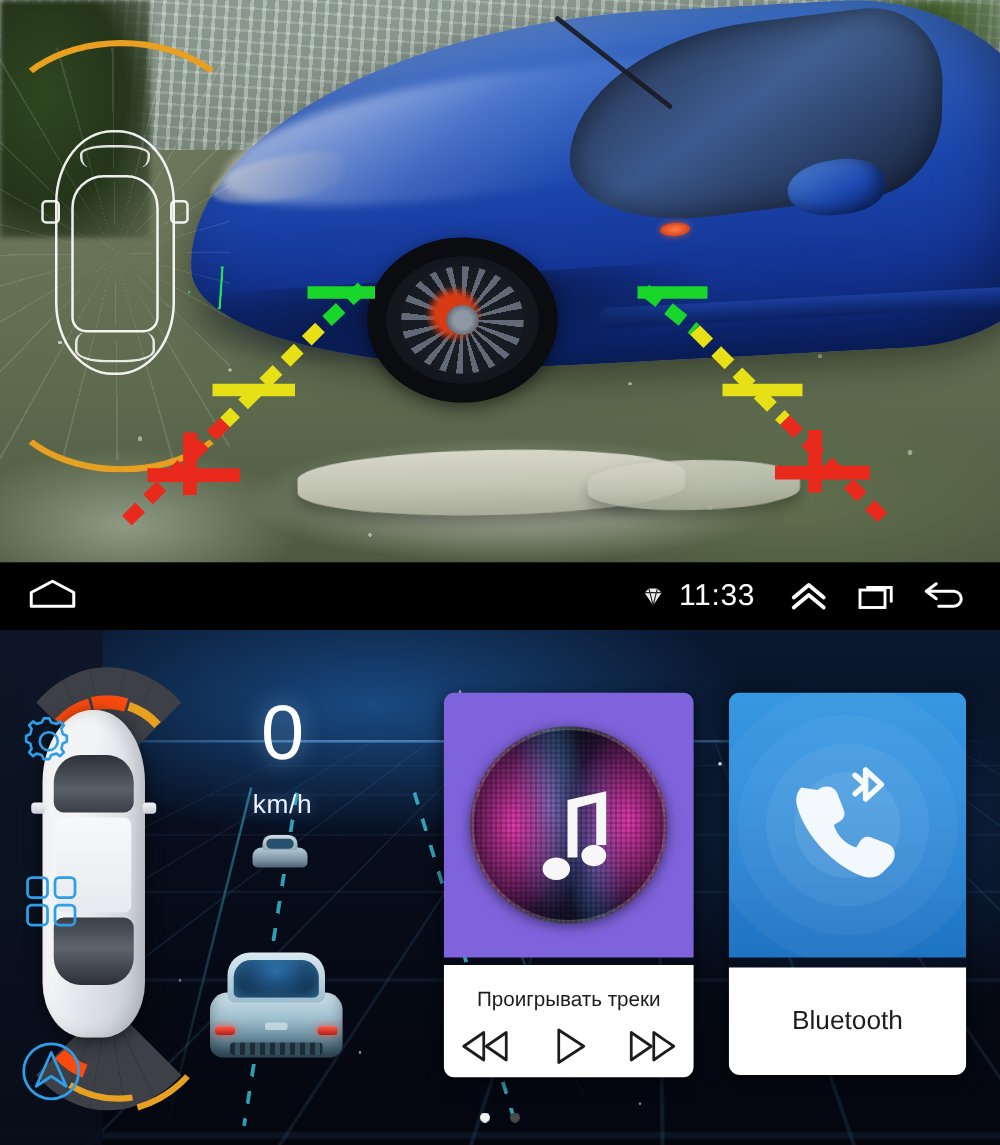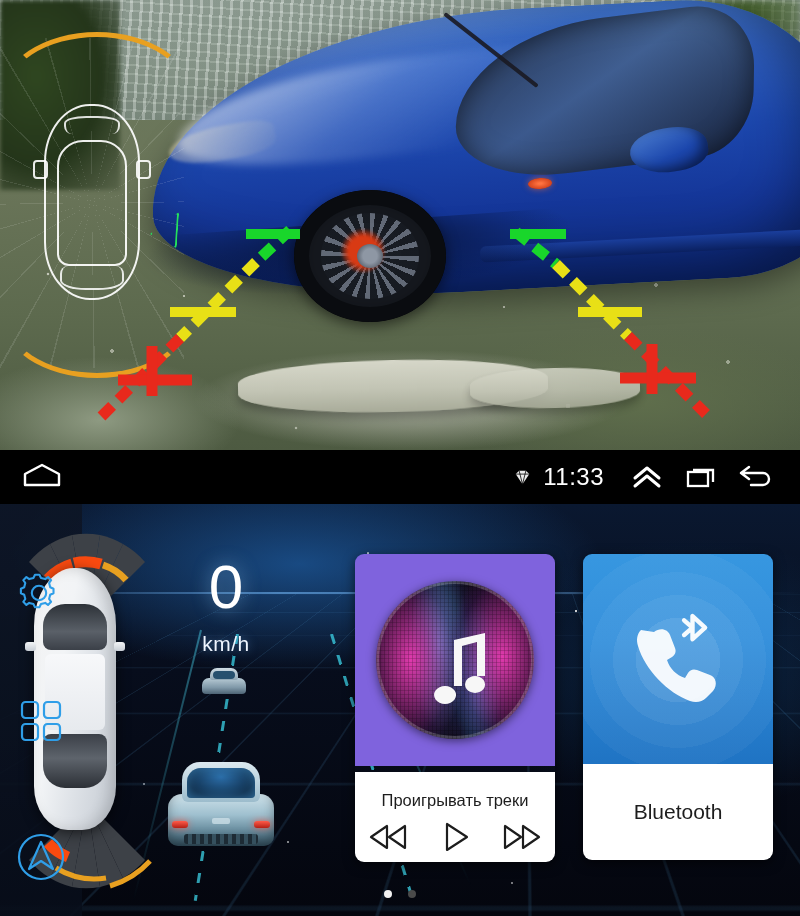--- a/index.html
+++ b/index.html
@@ -598,21 +598,21 @@
     width: 230px; height: 230px; border-radius: 50%;
     background:
       radial-gradient(circle,
         rgba(255,255,255,.20) 0 26%,
         rgba(255,255,255,.13) 26% 40%,
         rgba(255,255,255,.08) 40% 54%,
         rgba(255,255,255,.04) 54% 68%,
         rgba(255,255,255,0) 68% 100%);
   }
   .bt-bottom {
-    position: absolute; left: 0; right: 0; bottom: 0; height: 96px;
+    position: absolute; left: 0; right: 0; bottom: 0; height: 86px;
     background: #ffffff;
     display: flex; align-items: center; justify-content: center;
   }
   .bt-title {
     color: #1d1d1d;
     font-size: 21px;
   }
   #page-dots {
     position: absolute;
     left: 0; bottom: 18px; width: 800px;

